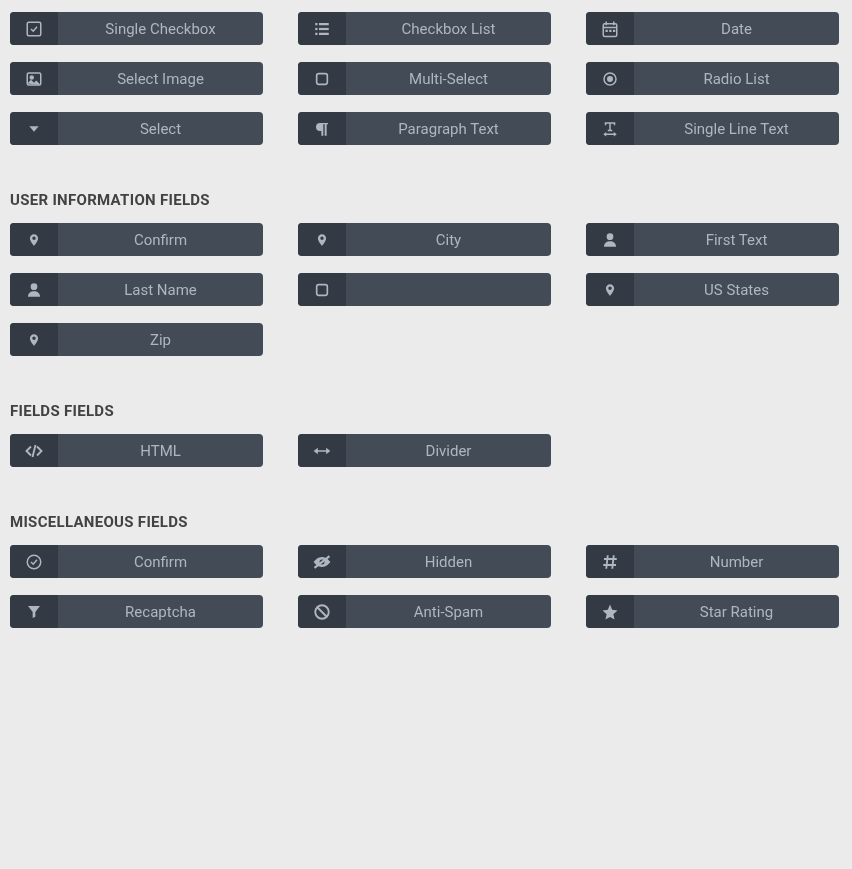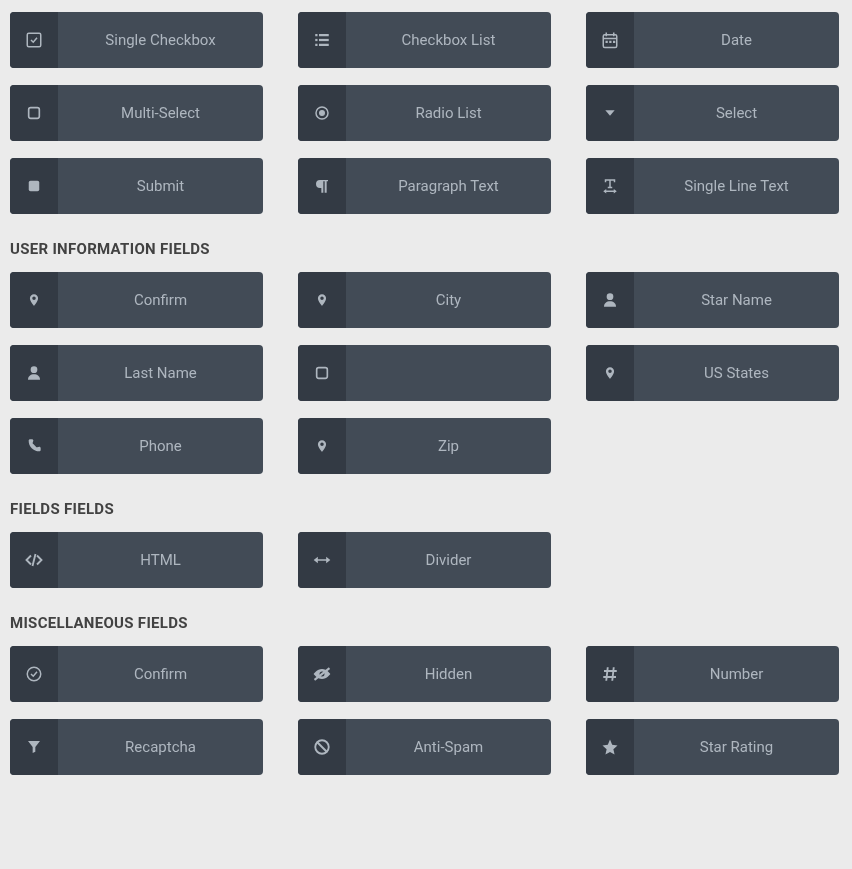--- a/index.html
+++ b/index.html
@@ -7,32 +7,32 @@
     background: #ebebeb;
     font-family: -apple-system, BlinkMacSystemFont, "Segoe UI", Roboto, Arial, sans-serif;
     padding: 12px 10px;
     width: 852px;
   }
   .section-heading {
     color: #424242;
     font-size: 15px;
     font-weight: 700;
     letter-spacing: 0.3px;
-    margin: 26px 0 14px 0;
+    margin: 46px 0 14px 0;
   }
   .grid {
     display: grid;
     grid-template-columns: repeat(3, 253px);
     column-gap: 35px;
     row-gap: 17px;
   }
   .field-btn {
     display: flex;
     align-items: stretch;
-    height: 56px;
+    height: 33px;
     border-radius: 4px;
     overflow: hidden;
     background: #424b56;
     cursor: pointer;
     user-select: none;
   }
   .field-btn .icon-box {
     width: 48px;
     flex: 0 0 48px;
     background: #333a44;
@@ -88,20 +88,30 @@
             <rect x="3" y="9" width="18" height="2"></rect>
             <rect x="6" y="13" width="3" height="3"></rect>
             <rect x="11" y="13" width="3" height="3"></rect>
             <rect x="16" y="13" width="3" height="3"></rect>
           </svg>
         </div>
         <div class="label">Date</div>
       </div>
       <div class="field-btn">
         <div class="icon-box">
+          <svg width="18" height="18" viewBox="0 0 24 24" fill="none" stroke="currentColor" stroke-width="2">
+            <rect x="3" y="4" width="18" height="16" rx="2"></rect>
+            <circle cx="9" cy="10" r="2" fill="currentColor"></circle>
+            <path d="M3 18l5-5 4 4 3-3 6 6" fill="currentColor" stroke="none"></path>
+          </svg>
+        </div>
+        <div class="label">Select Image</div>
+      </div>
+      <div class="field-btn">
+        <div class="icon-box">
           <svg width="16" height="16" viewBox="0 0 24 24" fill="none" stroke="currentColor" stroke-width="2.5">
             <rect x="4" y="4" width="16" height="16" rx="3"></rect>
           </svg>
         </div>
         <div class="label">Multi-Select</div>
       </div>
       <div class="field-btn">
         <div class="icon-box">
           <svg width="18" height="18" viewBox="0 0 24 24" fill="none" stroke="currentColor" stroke-width="2">
             <circle cx="12" cy="12" r="8"></circle>
@@ -110,28 +120,20 @@
         </div>
         <div class="label">Radio List</div>
       </div>
       <div class="field-btn">
         <div class="icon-box">
           <svg width="16" height="16" viewBox="0 0 24 24" fill="currentColor">
             <path d="M5 8l7 8 7-8z"></path>
           </svg>
         </div>
         <div class="label">Select</div>
-      </div>
-      <div class="field-btn">
-        <div class="icon-box">
-          <svg width="14" height="14" viewBox="0 0 24 24" fill="currentColor">
-            <rect x="3" y="3" width="18" height="18" rx="3"></rect>
-          </svg>
-        </div>
-        <div class="label">Submit</div>
       </div>
       <div class="field-btn">
         <div class="icon-box">
           <svg width="16" height="18" viewBox="0 0 24 24" fill="currentColor">
             <path d="M9 3a6 6 0 000 12h2v7h3V5h2v17h3V5h2V3H9z"></path>
           </svg>
         </div>
         <div class="label">Paragraph Text</div>
       </div>
       <div class="field-btn">
@@ -162,21 +164,21 @@
         </div>
         <div class="label">City</div>
       </div>
       <div class="field-btn">
         <div class="icon-box">
           <svg width="16" height="18" viewBox="0 0 24 24" fill="currentColor">
             <circle cx="12" cy="7" r="5"></circle>
             <path d="M3 22c0-5 4-8 9-8s9 3 9 8H3z"></path>
           </svg>
         </div>
-        <div class="label">Star Name</div>
+        <div class="label">First Text</div>
       </div>
       <div class="field-btn">
         <div class="icon-box">
           <svg width="16" height="18" viewBox="0 0 24 24" fill="currentColor">
             <circle cx="12" cy="7" r="5"></circle>
             <path d="M3 22c0-5 4-8 9-8s9 3 9 8H3z"></path>
           </svg>
         </div>
         <div class="label">Last Name</div>
       </div>
@@ -190,28 +192,20 @@
       <div class="field-btn">
         <div class="icon-box">
           <svg width="14" height="18" viewBox="0 0 24 24" fill="currentColor">
             <path d="M12 2C8 2 5 5 5 9c0 5 7 13 7 13s7-8 7-13c0-4-3-7-7-7zm0 10a3 3 0 110-6 3 3 0 010 6z"></path>
           </svg>
         </div>
         <div class="label">US States</div>
       </div>
       <div class="field-btn">
         <div class="icon-box">
-          <svg width="16" height="16" viewBox="0 0 24 24" fill="currentColor">
-            <path d="M6 2c-1 0-2 1-2 2 0 9 7 16 16 16 1 0 2-1 2-2v-3c0-1-1-2-2-2l-3 1c-1 0-1 0-2-1l-4-4c-1-1-1-1-1-2l1-3c0-1-1-2-2-2H6z"></path>
-          </svg>
-        </div>
-        <div class="label">Phone</div>
-      </div>
-      <div class="field-btn">
-        <div class="icon-box">
           <svg width="14" height="18" viewBox="0 0 24 24" fill="currentColor">
             <path d="M12 2C8 2 5 5 5 9c0 5 7 13 7 13s7-8 7-13c0-4-3-7-7-7zm0 10a3 3 0 110-6 3 3 0 010 6z"></path>
           </svg>
         </div>
         <div class="label">Zip</div>
       </div>
     </div>
     <div class="section-heading">FIELDS FIELDS</div>
     <div class="grid">
       <div class="field-btn">

